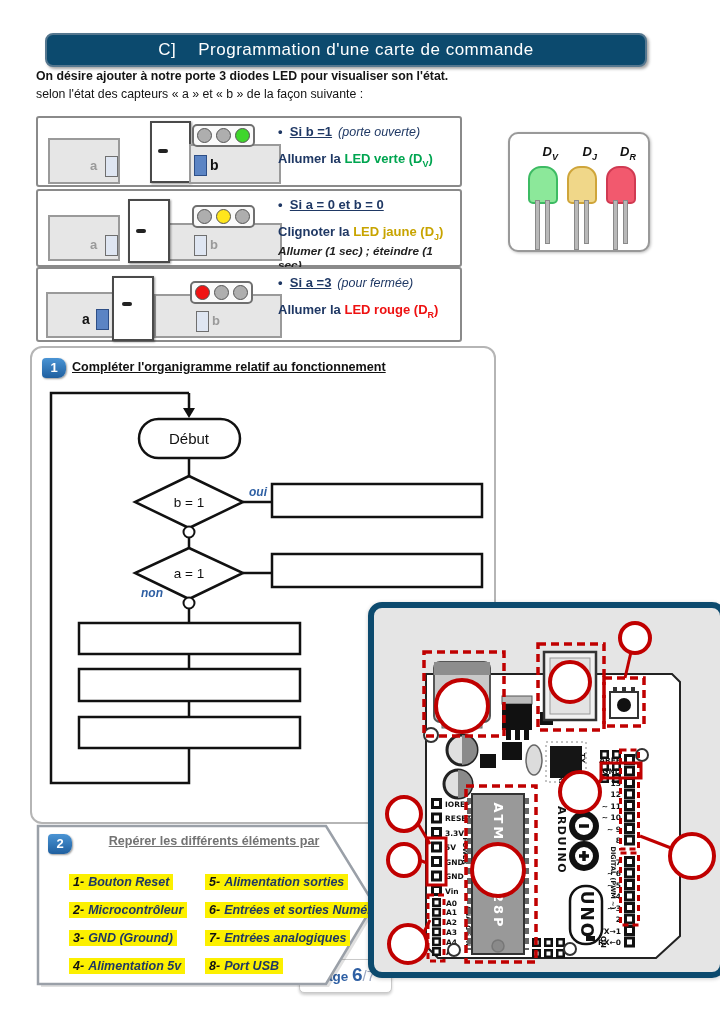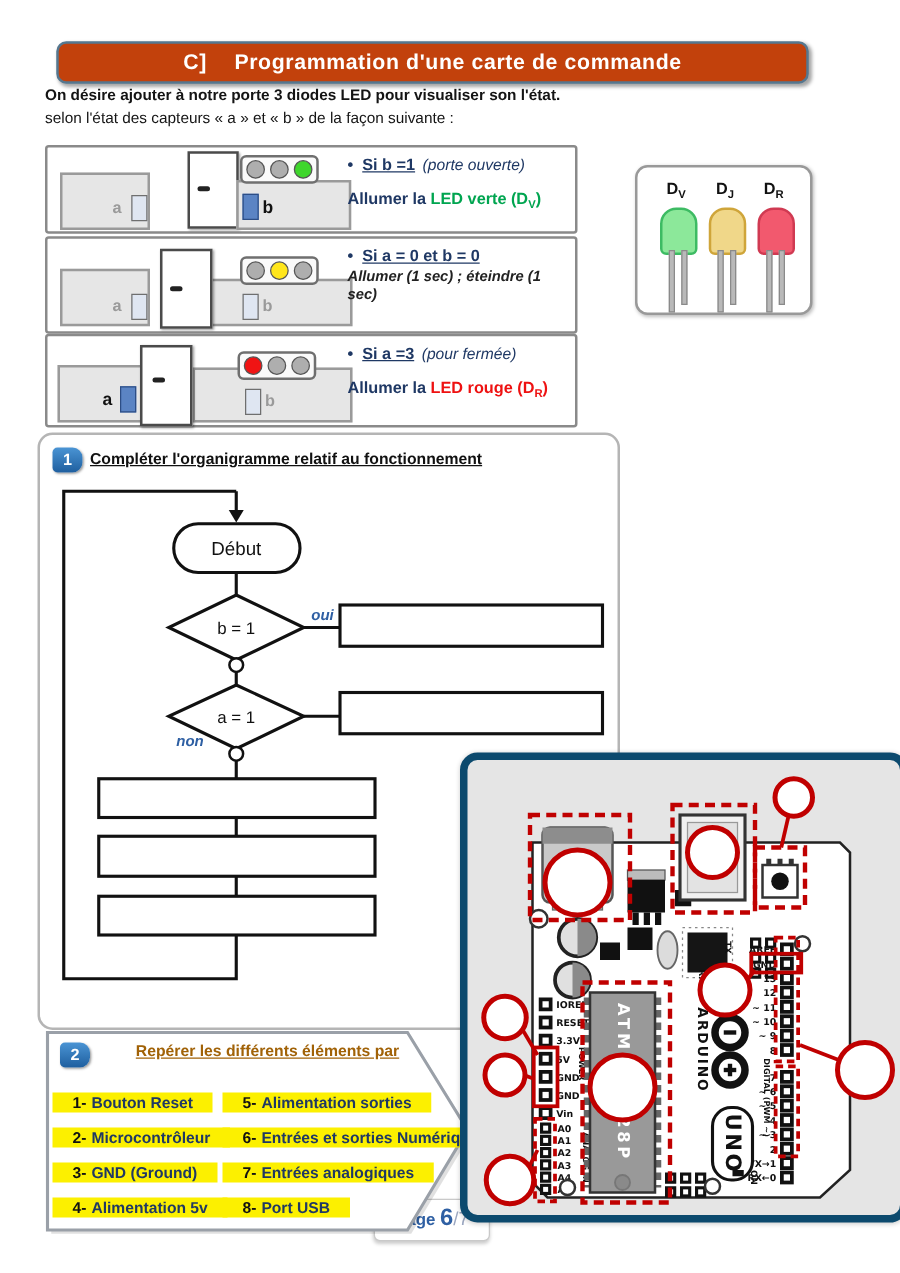--- a/index.html
+++ b/index.html
@@ -1,19 +1,19 @@
 <!DOCTYPE html>
 <html><head>
 <meta charset="utf-8">
 <style>
   html,body{margin:0;padding:0;background:#fff;}
   #page{position:relative;width:720px;height:1018px;background:#fff;font-family:"Liberation Sans",sans-serif;overflow:hidden;}
   .abs{position:absolute;}
   
-  #hdr{left:45px;top:33px;width:598px;height:30px;background:#c2410c;border:2px solid #55778f;border-radius:8px;box-shadow:2px 2px 3px rgba(0,0,0,.35);text-align:center;line-height:29px;color:#fff;font-weight:bold;font-size:17px;letter-spacing:.5px;}
+  #hdr{left:45px;top:33px;width:598px;height:30px;background:#0c4a6e;border:2px solid #55778f;border-radius:8px;box-shadow:2px 2px 3px rgba(0,0,0,.35);text-align:center;line-height:29px;color:#fff;font-weight:normal;font-size:17px;letter-spacing:.5px;}
   #hdr .sp{margin-right:22px;}
   .intro{left:36px;font-size:12.3px;color:#141414;}
   
   .srow{left:36px;width:422px;background:#fff;border:2px solid #8a8a8a;border-radius:3px;}
   .stext{position:absolute;left:240px;top:6px;width:178px;}
   .cond{color:#1f3864;font-weight:bold;font-size:13px;}
   .cond u{text-decoration:underline;}
   .note{color:#1f3864;font-style:italic;font-size:12.5px;font-weight:normal;margin-left:6px;}
   .act{font-size:13px;color:#1f3864;font-weight:bold;margin-top:12px;}
   .green{color:#00a550;} .yellow{color:#c8a400;} .red{color:#ee1111;}
@@ -27,41 +27,41 @@
   .handle{position:absolute;width:10px;height:4px;background:#222;border-radius:2px;}
   .ledbar{position:absolute;background:#fafafa;border:2px solid #6f6f6f;border-radius:5px;display:flex;gap:4px;padding:2px 3px;}
   .led{width:13px;height:13px;border-radius:50%;background:#aeaeae;border:1.5px solid #555;}
   .lg{background:#3fd62c;} .ly{background:#ffe61c;} .lr{background:#f01414;}
   .sens{position:absolute;width:11px;height:19px;background:#dfe6f2;border:1.5px solid #6f6f6f;}
   .sensb{background:#5b84c4;border-color:#2d4e86;}
   .slab{position:absolute;font-size:13px;font-weight:bold;color:#9a9a9a;}
   .slabk{color:#111;font-size:14px;}
   
   #ledpanel{left:508px;top:132px;width:138px;height:116px;background:#fff;border:2px solid #999;border-radius:10px;box-shadow:1px 1px 3px rgba(0,0,0,.25);}
-  .ledcomp{position:absolute;top:8px;width:34px;text-align:center;}
+  .ledcomp{position:absolute;top:8px;width:34px;text-align:right;font-style:italic;}
   .ledlab{font-size:13px;font-weight:bold;color:#111;}
   .bulb{position:absolute;top:24px;left:4px;width:26px;height:34px;border-radius:13px 13px 5px 5px;border:2px solid;}
   .legL,.legR{position:absolute;width:3px;background:#b9b9b9;border:1px solid #8a8a8a;}
   
   #sec1{left:30px;top:346px;width:462px;height:474px;background:#fff;border:2px solid #b5b5b5;border-radius:12px;z-index:1;}
   .badge{position:absolute;width:24px;height:20px;background:linear-gradient(#4a94d4,#1f5f9f);border-radius:4px 8px 8px 4px;color:#fff;font-weight:bold;font-size:13px;text-align:center;line-height:20px;box-shadow:1px 1px 2px rgba(0,0,0,.4);}
   .s1title{position:absolute;left:40px;top:12px;font-size:12.6px;font-weight:bold;color:#111;text-decoration:underline;}
   svg text{user-select:none;}
   .flowtxt{font:15px "Liberation Sans",sans-serif;fill:#111;}
   .condtxt{font:13.5px "Liberation Sans",sans-serif;fill:#111;}
   .ouinon{font:italic bold 12px "Liberation Sans",sans-serif;fill:#2e5fa3;}
   
   #ardpanel{left:368px;top:602px;width:346px;height:364px;background:#e5e5e5;border:6px solid #0c4a6e;border-radius:14px;z-index:5;box-shadow:0 1px 4px rgba(0,0,0,.2);}
   .pl{font:bold 7.5px "DejaVu Sans",sans-serif;fill:#111;}
   .pls{font:bold 7px "DejaVu Sans",sans-serif;fill:#111;}
   .vert{font:bold 6.5px "DejaVu Sans",sans-serif;fill:#111;}
   
   #legend{left:30px;top:818px;width:352px;height:174px;z-index:3;}
-  .l2title{position:absolute;left:58px;width:252px;text-align:center;font-size:12.6px;font-weight:bold;color:#a16207;text-decoration:underline;}
-  .litem{position:absolute;font-size:12.5px;font-weight:bold;background:#fcf000;padding:1px 16px;white-space:nowrap;}
+  .l2title{position:absolute;left:58px;width:252px;text-align:center;font-size:12.6px;font-weight:bold;color:#737373;text-decoration:underline;}
+  .litem{position:absolute;font-size:12.5px;font-style:italic;font-weight:bold;background:#fcf000;padding:1px 4px;white-space:nowrap;margin-left:27px;}
   .litem .n{color:#111;margin-right:4px;}
   .litem .t{color:#1f3864;}
   
   #footer{left:299px;top:959px;background:#fff;border:1.5px solid #c9c9c9;border-radius:5px;box-shadow:0 2px 3px rgba(0,0,0,.2);padding:4px 16px 6px 16px;}
   #footer .pw{font-size:13.5px;font-weight:bold;color:#2e5fa3;}
   #footer .pn{font-size:19px;font-weight:bold;color:#2e5fa3;}
   #footer .pt{font-size:15px;color:#9aa6c0;}
 </style>
 </head>
 <body>
@@ -110,20 +110,21 @@
       <div class="ledbar" style="left:150px;top:14px;">
         <div class="led"></div>
         <div class="led ly"></div>
         <div class="led"></div>
       </div>
       <div class="sens" style="left:152px;top:44px;"></div>
       <div class="slab" style="left:168px;top:46px;">b</div>
     </div>
     <div class="stext">
       <div class="cond"><span>•</span>&nbsp; <u>Si a = 0  et  b = 0</u></div>
+      <div class="act"><span>Clignoter la </span><span class="yellow"><span>LED jaune (D</span><sub>J</sub><span>)</span></span></div>
       <div class="extra">Allumer  (1 sec) ; éteindre (1 sec)</div>
     </div>
   </div>
 
   <div class="abs srow" style="top:267px;height:71px;">
     <div class="scene">
       <div class="room" style="left:4px;top:23px;width:68px;height:42px;"></div>
       <div class="sens sensb" style="left:54px;top:40px;"></div>
       <div class="slab slabk" style="left:40px;top:42px;">a</div>
       <div class="wall" style="left:112px;top:25px;width:124px;height:40px;"></div>

